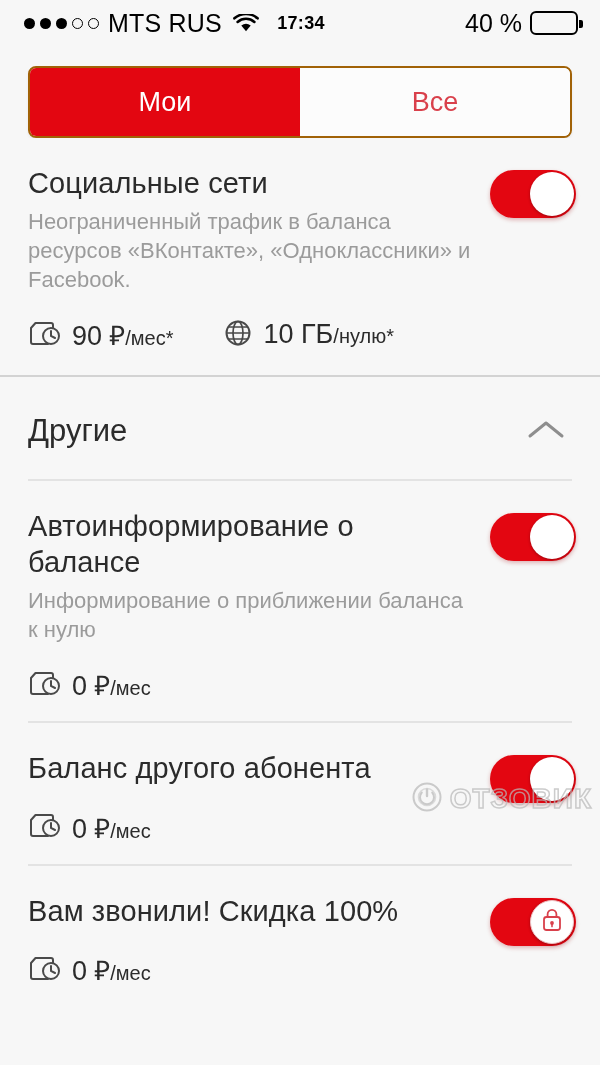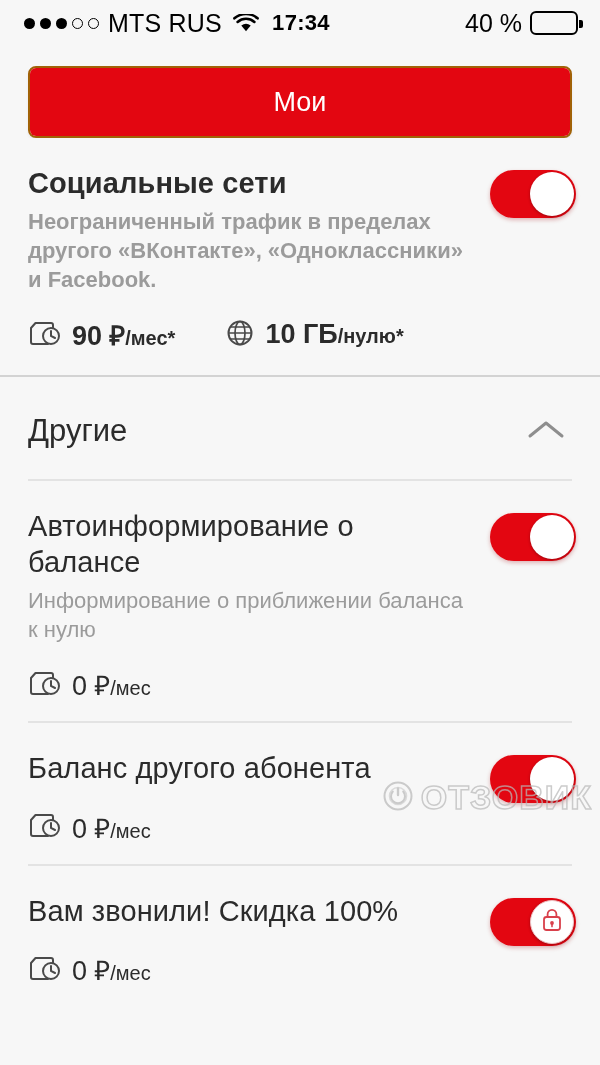--- a/index.html
+++ b/index.html
@@ -24,21 +24,21 @@
     padding: 0 22px 0 24px;
     background: #f7f7f7;
   }
   .sb-left { display: flex; align-items: center; gap: 9px; flex: 1 1 0; }
   .sb-dots { display: flex; align-items: center; gap: 5px; }
   .dot { width: 11px; height: 11px; border-radius: 50%; background: #000; }
   .dot.empty { background: transparent; border: 1.5px solid #000; }
   .carrier { font-size: 25px; font-weight: 400; color: #000; letter-spacing: 0.2px; }
   .wifi { width: 26px; height: 19px; position: relative; margin-left: 2px; }
   .sb-center { flex: 0 0 auto; }
-  .clock { font-size: 22px; font-weight: 700; color: #000; letter-spacing: 0.3px; }
+  .clock { font-size: 18px; font-weight: 700; color: #000; letter-spacing: 0.3px; }
   .sb-right { flex: 1 1 0; display: flex; align-items: center; justify-content: flex-end; gap: 8px; }
   .batt-pct { font-size: 25px; color: #000; }
   .battery {
     width: 48px; height: 24px;
     border: 2.5px solid #000; border-radius: 6px;
     position: relative; padding: 2px;
   }
   .battery::after {
     content: ""; position: absolute; right: -7px; top: 7px;
     width: 4px; height: 8px; background: #000;
@@ -79,21 +79,21 @@
   .seg-btn {
     flex: 1 1 50%;
     display: flex; align-items: center; justify-content: center;
     font-size: 27px; color: #d9404b;
     background: #fcfcfc; cursor: pointer;
     border: none; font-family: inherit;
   }
   .seg-btn.active { background: #e30611; color: #fff; }
 
   
-  .service-block { padding: 0 0 0 0; background: #f7f7f7; font-weight: bold; }
+  .service-block { padding: 0 0 0 0; background: #f7f7f7; }
   .service-row {
     display: flex;
     padding: 28px 24px 18px 28px;
     position: relative;
   }
   .svc-main { flex: 1 1 auto; min-width: 0; padding-right: 16px; }
   .svc-title {
     font-size: 29px; color: #2b2b2b;
     line-height: 1.22; letter-spacing: 0.1px;
   }
@@ -148,21 +148,21 @@
   .section-title { font-size: 31px; color: #2b2b2b; }
   .chevron-up-box { width: 44px; height: 34px; display: flex; align-items: center; justify-content: center; }
 
   
   .watermark {
     position: absolute; right: 8px; bottom: 8px;
     display: flex; align-items: center; gap: 7px;
     opacity: 0.72; pointer-events: none;
   }
   .wm-text {
-    font-size: 34px; font-weight: 700; letter-spacing: 1px;
+    font-size: 28px; font-weight: 700; letter-spacing: 1px;
     color: rgba(255,255,255,0.0);
     -webkit-text-stroke: 1.5px #b9b9b9;
   }
 </style>
 </head>
 <body>
 
 <div class="screen">
 
   <div class="status-bar">
@@ -191,28 +191,29 @@
       <span class="battery">
         <span class="battery-fill" id="battery-fill" style="width: 40%;"></span>
       </span>
     </div>
   </div>
 
 
   <div class="segment-wrap">
     <div class="segment">
       <button class="seg-btn active">Мои</button>
+      <button class="seg-btn">Все</button>
     </div>
   </div>
 
   <div class="service-block">
     <div class="service-row">
       <div class="svc-main">
         <div class="svc-title">Социальные сети</div>
-        <div class="svc-desc">Неограниченный трафик в пределах другого «ВКонтакте», «Одноклассники» и Facebook.</div>
+        <div class="svc-desc">Неограниченный трафик в баланса ресурсов «ВКонтакте», «Одноклассники» и Facebook.</div>
         <div class="svc-meta">
           <div class="meta-item">
             <span>
               <svg width="34" height="28" viewBox="0 0 34 28">
                 <path d="M3 9 L3 23 a2 2 0 0 0 2 2 L20 25" stroke="#4a4a4a" stroke-width="2" fill="none" stroke-linecap="round"></path>
                 <path d="M3 9 L7.5 4 L23 4 a2 2 0 0 1 2 2 L25 10" stroke="#4a4a4a" stroke-width="2" fill="none" stroke-linejoin="round"></path>
                 <circle cx="23" cy="17" r="8" stroke="#4a4a4a" stroke-width="2" fill="none"></circle>
                 <path d="M23 12 L23 17 L27 19" stroke="#4a4a4a" stroke-width="2" fill="none" stroke-linecap="round"></path>
               </svg>
             </span>

